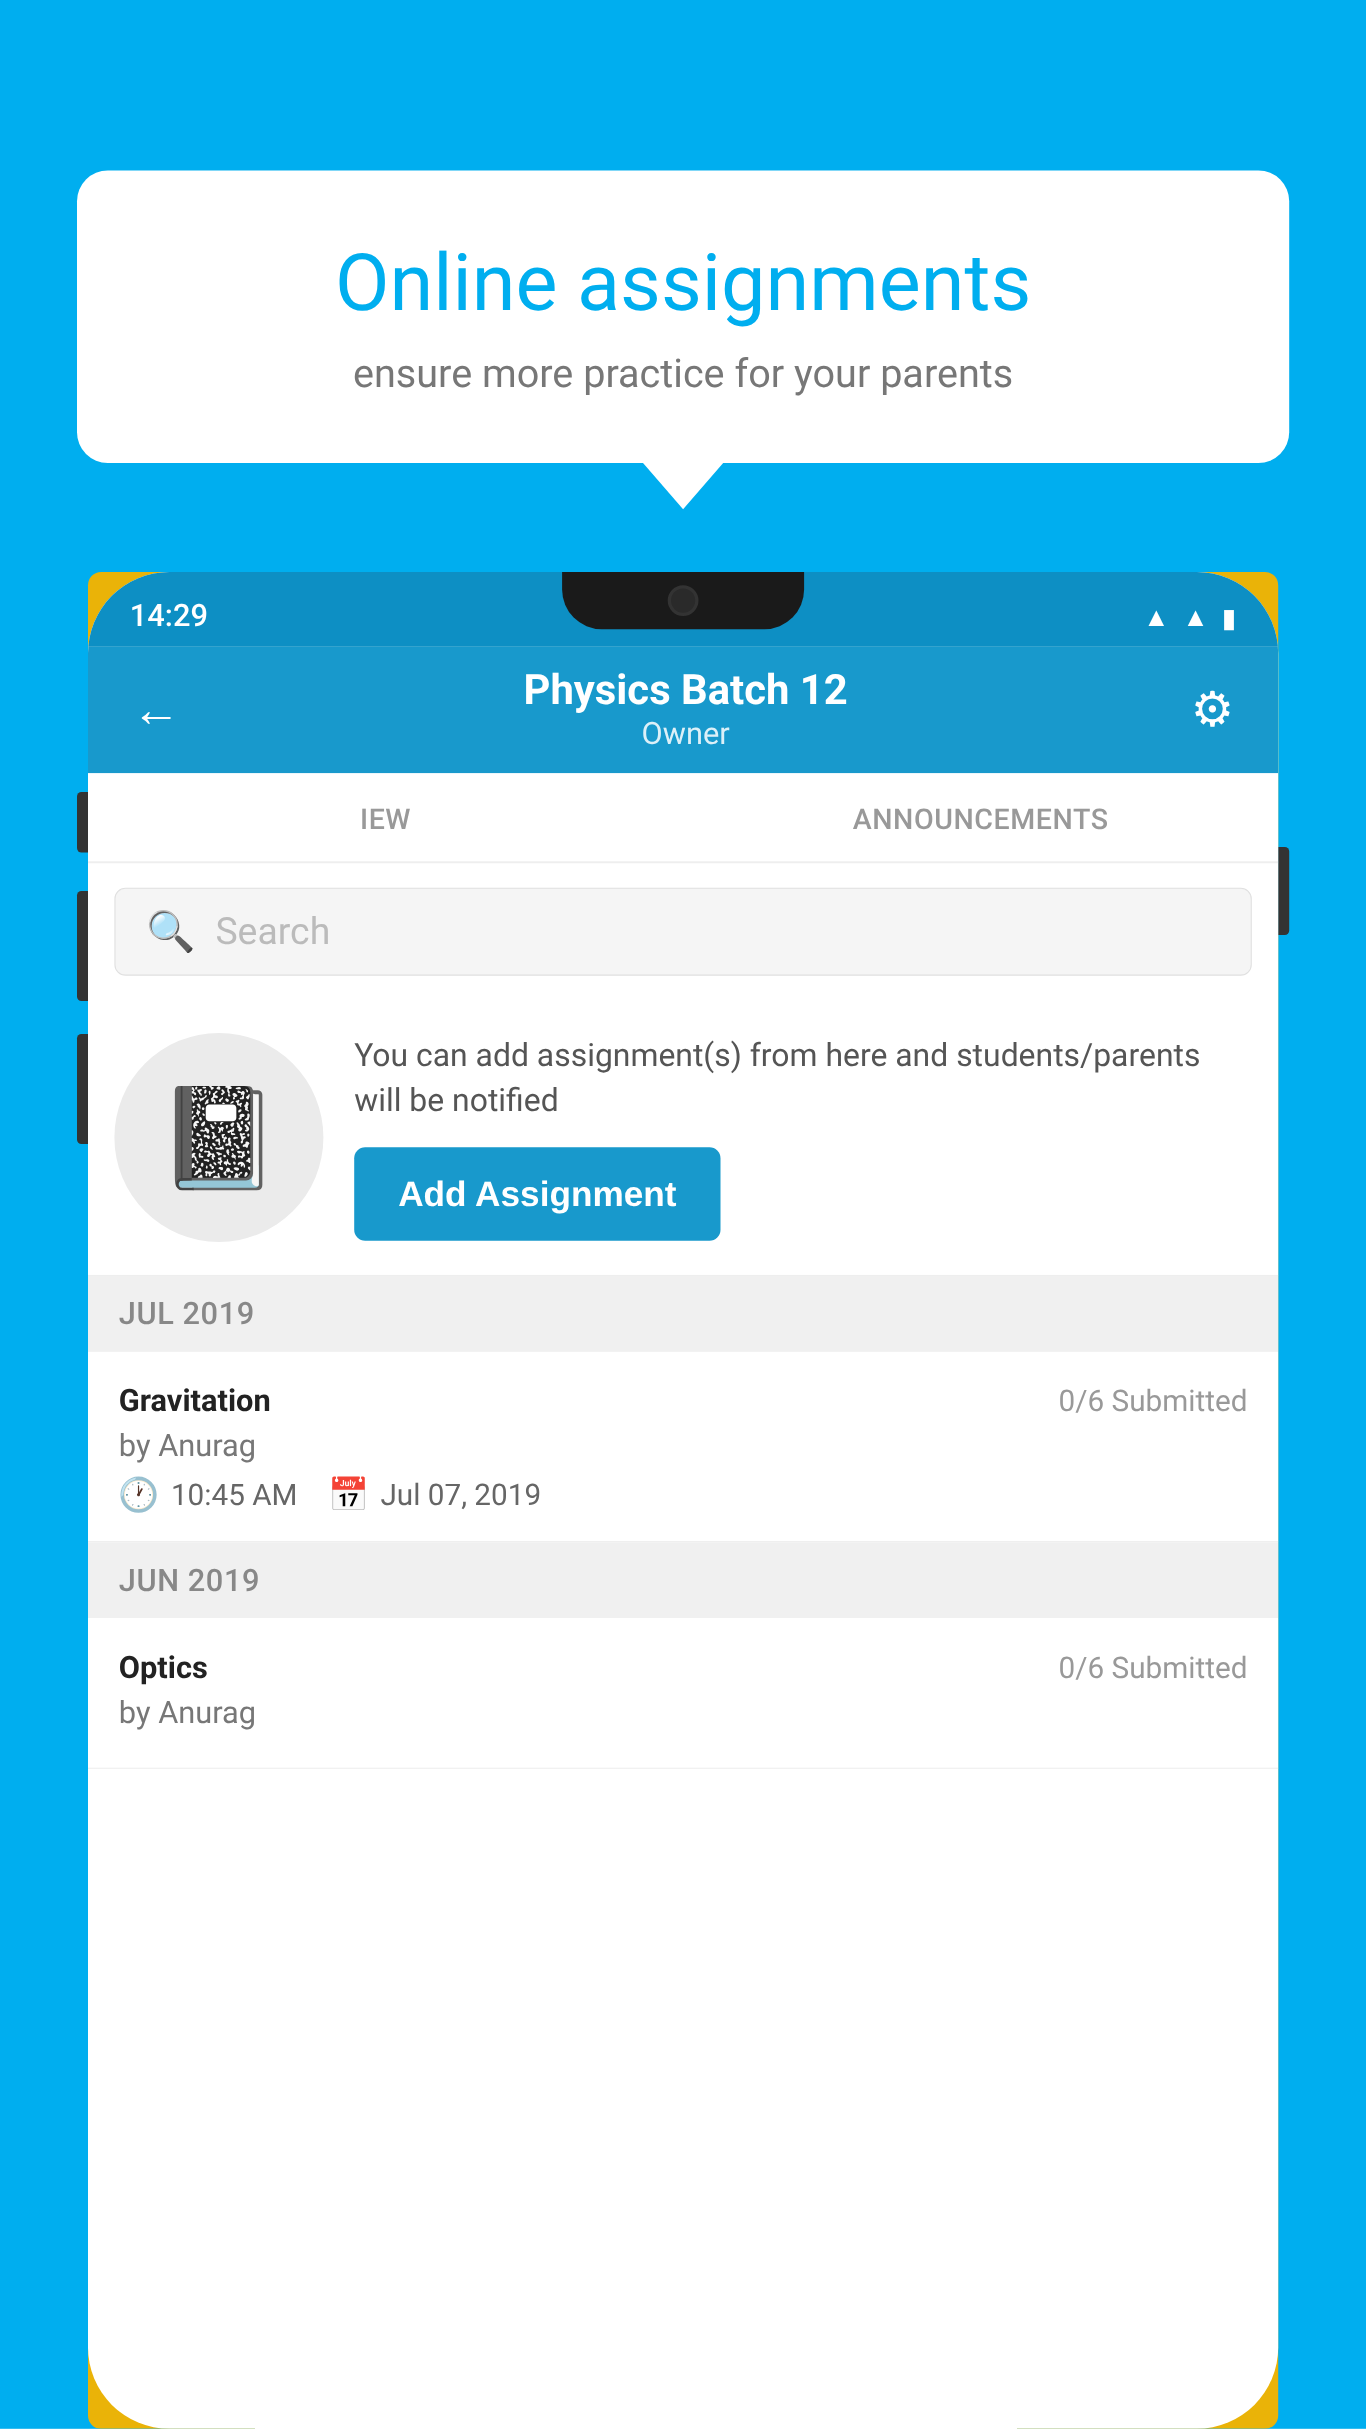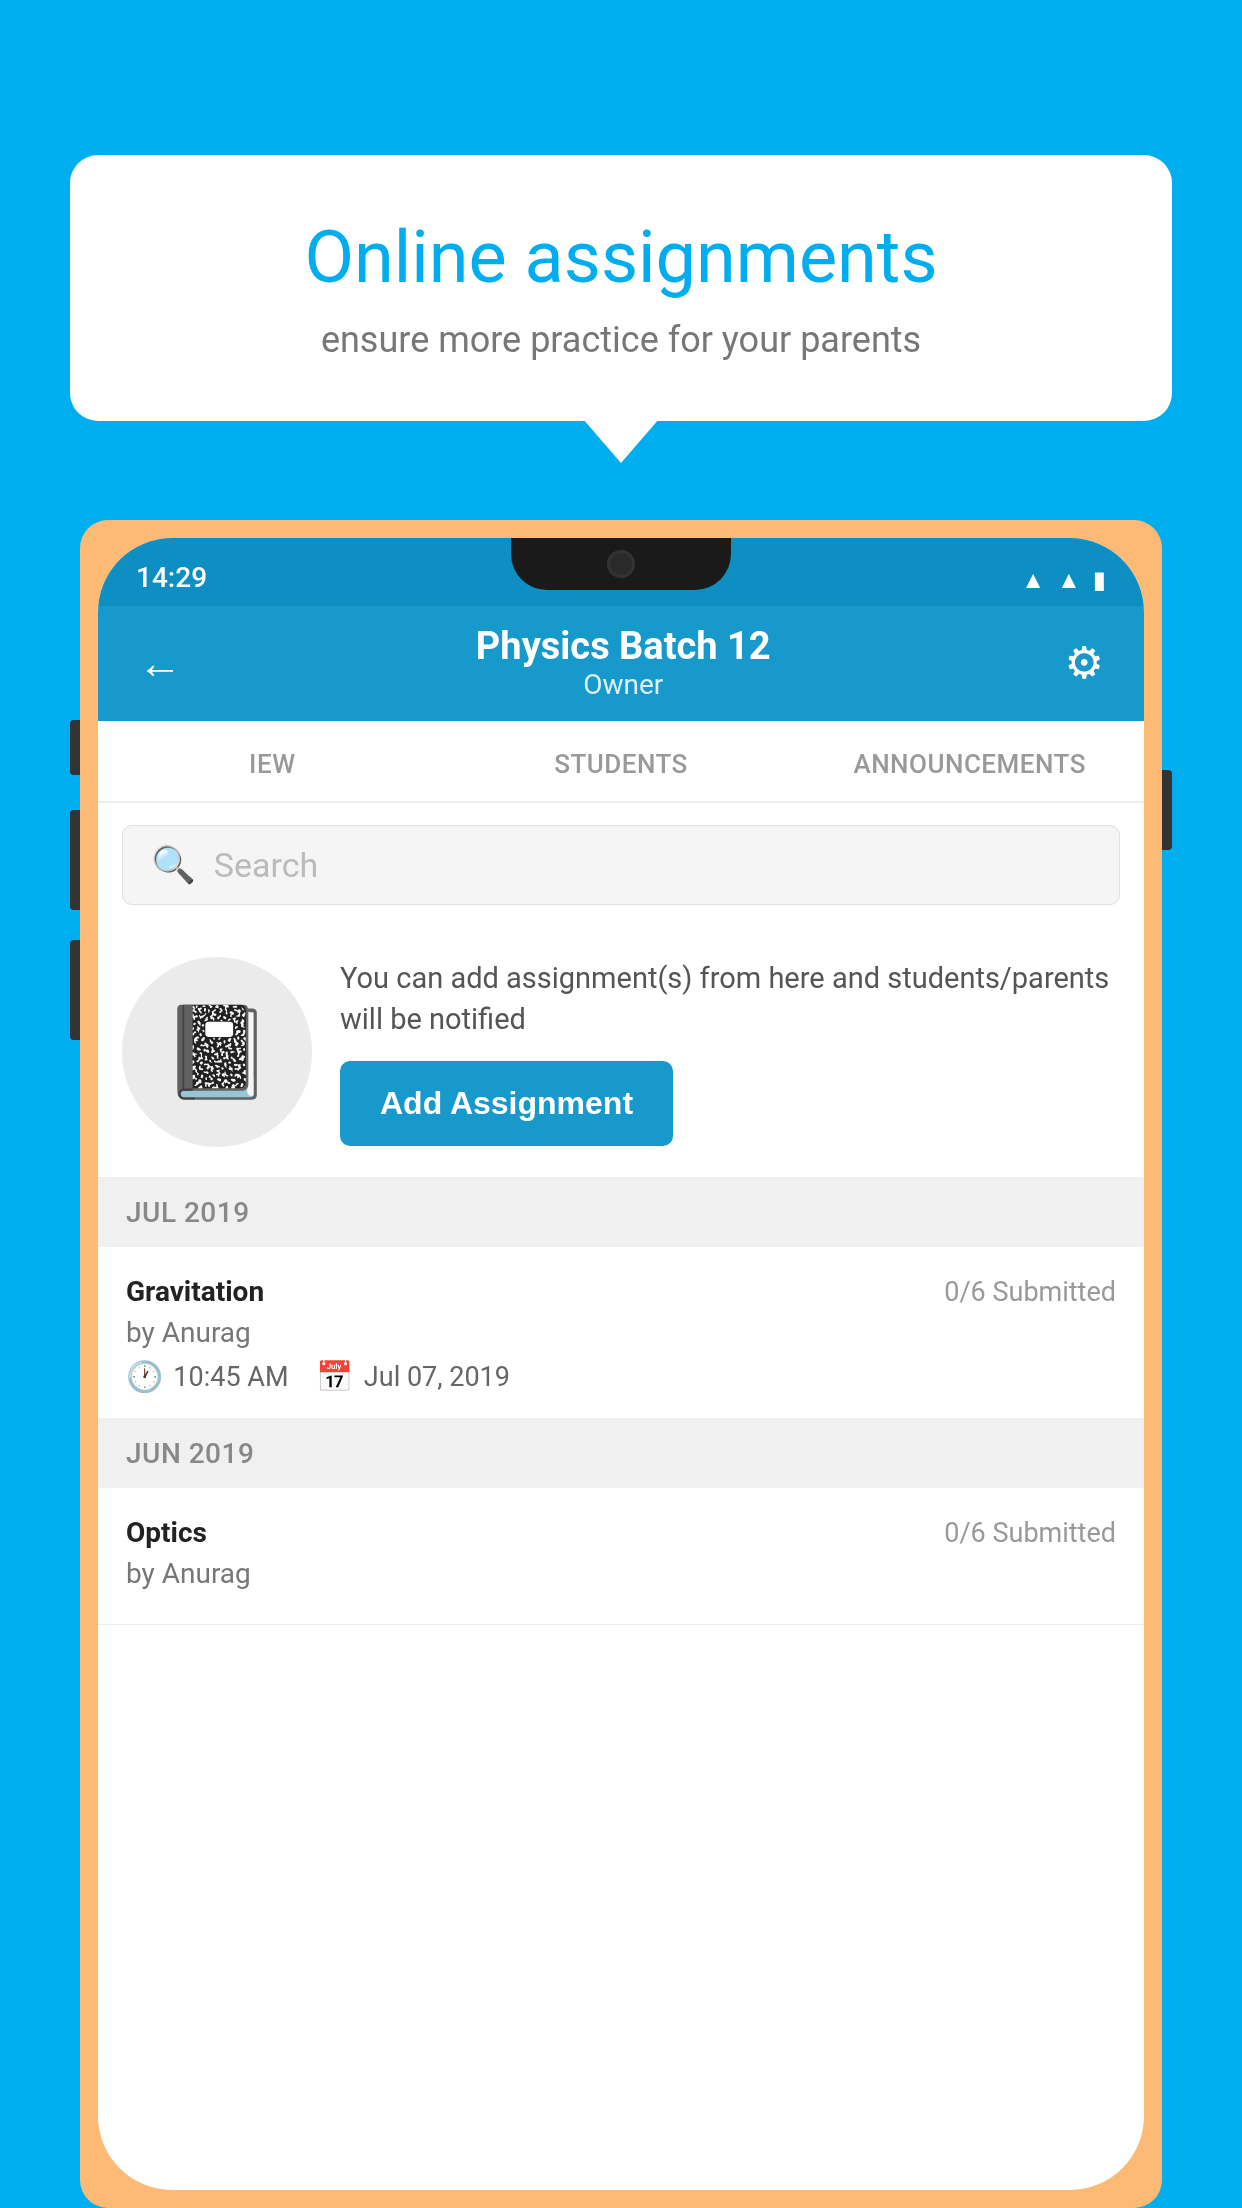--- a/index.html
+++ b/index.html
@@ -63,23 +63,22 @@
     
     .phone-container {
       position: absolute;
       top: 520px;
       left: 80px;
       right: 80px;
       bottom: 0;
     }
 
     .phone-outer {
-      background: #fdba74;
-      border-radius: 28px;
-      padding: 18px;
+      background: #eab308;
+      border-radius: 12px;
       width: 100%;
       height: 100%;
       position: relative;
     }
 
     .phone-inner {
       background: white;
       border-radius: 74px;
       overflow: hidden;
       width: 100%;
@@ -422,21 +421,20 @@
         <span class="header-back">←</span>
         <div class="header-center">
           <div class="header-title">Physics Batch 12</div>
           <div class="header-subtitle">Owner</div>
         </div>
         <span class="header-gear">⚙</span>
       </div>
 
       <div class="tabs-bar">
         <div class="tab-item">IEW</div>
-        <div class="tab-item">STUDENTS</div>
         <div class="tab-item">ANNOUNCEMENTS</div>
       </div>
 
       <div class="search-container">
         <div class="search-bar">
           <span class="search-icon">🔍</span>
           <span class="search-text">Search</span>
         </div>
       </div>
 

